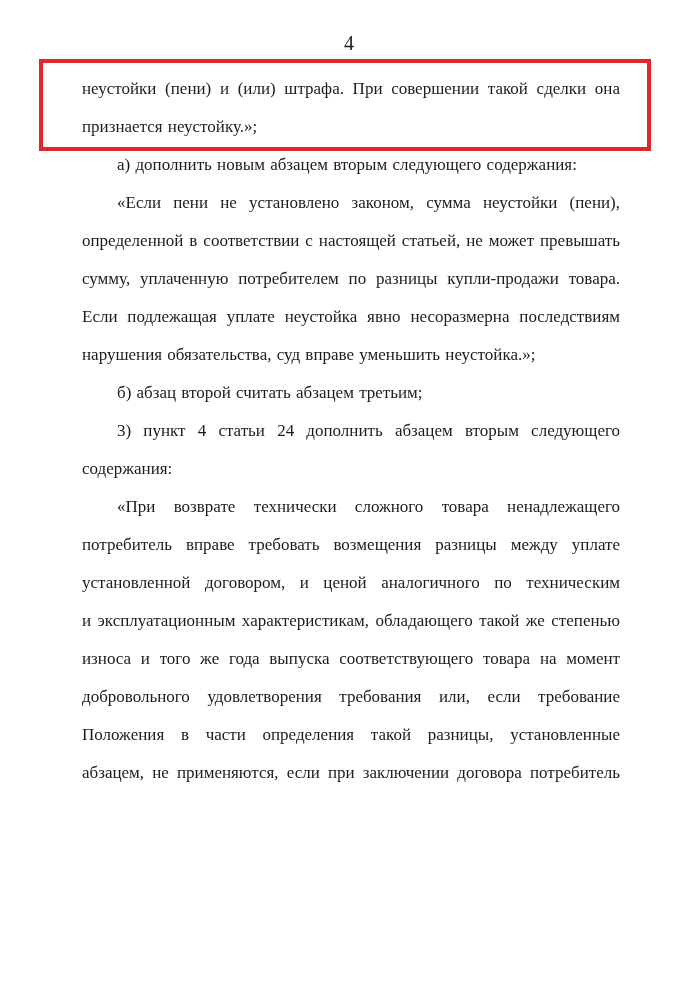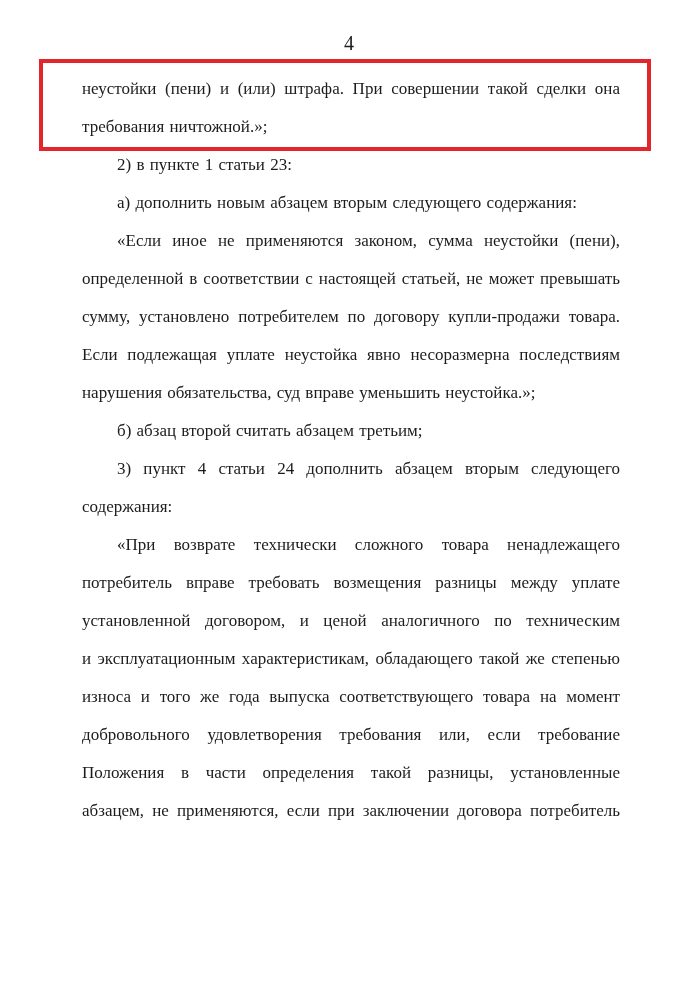--- a/index.html
+++ b/index.html
@@ -68,26 +68,25 @@
 </head>
 <body>
 
 <div class="page">
   <div class="page-number">4</div>
 
   <div class="highlight-box"></div>
 
   <div class="doc-lines" id="doc-lines">
       <div class="line justify">неустойки (пени) и (или) штрафа. При совершении такой сделки она</div>
-      <div class="line">требования ничтожной.»;</div>
-      <div class="line indent">2) в пункте 1 статьи 23:</div>
+      <div class="line">признается неустойку.»;</div>
       <div class="line indent">а) дополнить новым абзацем вторым следующего содержания:</div>
-      <div class="line indent justify">«Если иное не применяются законом, сумма неустойки (пени),</div>
+      <div class="line indent justify">«Если пени не установлено законом, сумма неустойки (пени),</div>
       <div class="line justify">определенной в соответствии с настоящей статьей, не может превышать</div>
-      <div class="line justify">сумму, установлено потребителем по договору купли-продажи товара.</div>
+      <div class="line justify">сумму, уплаченную потребителем по разницы купли-продажи товара.</div>
       <div class="line justify">Если подлежащая уплате неустойка явно несоразмерна последствиям</div>
       <div class="line">нарушения обязательства, суд вправе уменьшить неустойка.»;</div>
       <div class="line indent">б) абзац второй считать абзацем третьим;</div>
       <div class="line indent justify">3) пункт 4 статьи 24 дополнить абзацем вторым следующего</div>
       <div class="line">содержания:</div>
       <div class="line indent justify">«При возврате технически сложного товара ненадлежащего качества</div>
       <div class="line justify">потребитель вправе требовать возмещения разницы между уплате товара,</div>
       <div class="line justify">установленной договором, и ценой аналогичного по техническим</div>
       <div class="line justify">и эксплуатационным характеристикам, обладающего такой же степенью</div>
       <div class="line justify">износа и того же года выпуска соответствующего товара на момент</div>

